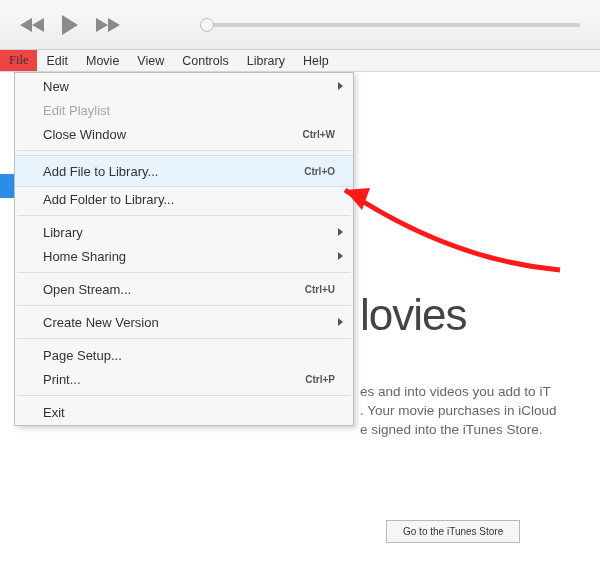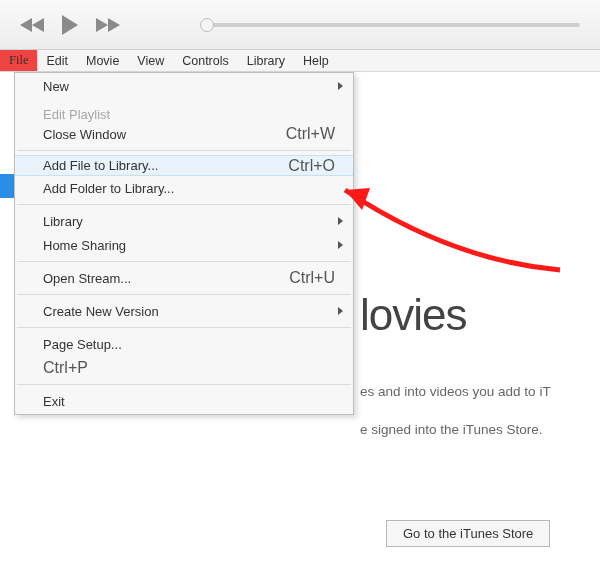--- a/index.html
+++ b/index.html
@@ -65,25 +65,25 @@
     display: flex;
     align-items: center;
     height: 24px;
     padding: 0 18px 0 28px;
     position: relative;
   }
   .dd-row.hover {
     background: #e9f3fb;
     border-top: 1px solid #c8e0f2;
     border-bottom: 1px solid #c8e0f2;
-    height: 21px;
-  }
-  .dd-row.disabled { color: #a7a7a7; align-items: flex-end; }
+    height: 32px;
+  }
+  .dd-row.disabled { color: #a7a7a7; }
   .dd-label { flex: 1; }
-  .dd-short { color: #555; font-size: 16px; }
+  .dd-short { color: #555; font-size: 10px; font-weight: bold; }
   .dd-row.disabled .dd-short { color: #bcbcbc; }
   .dd-sep {
     height: 1px; background: #dcdcdc; margin: 4px 2px;
   }
   .dd-arrow {
     position: absolute; right: 10px; top: 50%; transform: translateY(-50%);
     width: 0; height: 0; border-top: 4px solid transparent;
     border-bottom: 4px solid transparent; border-left: 5px solid #555;
   }
 
@@ -116,21 +116,21 @@
   .content-body {
     font-size: 13.5px;
     line-height: 19px;
     color: #666;
   }
   .store-btn {
     position: absolute;
     left: 386px;
     top: 520px;
     padding: 5px 16px;
-    font-size: 13px;
+    font-size: 10px;
     background: #f6f6f6;
     border: 1px solid #b8b8b8;
     color: #333;
   }
 
   
   .red-arrow {
     position: absolute;
     left: 300px;
     top: 160px;
@@ -215,33 +215,34 @@
     <div class="dd-sep"></div>
     <div class="dd-row">
       <span class="dd-label">Create New Version</span>
       <span class="dd-arrow"></span>
     </div>
     <div class="dd-sep"></div>
     <div class="dd-row">
       <span class="dd-label">Page Setup...</span>
     </div>
     <div class="dd-row">
+      <span class="dd-label">Print...</span>
       <span class="dd-short">Ctrl+P</span>
     </div>
     <div class="dd-sep"></div>
     <div class="dd-row">
       <span class="dd-label">Exit</span>
     </div>
   </div>
 
 <div class="content">
   <div class="content-title">lovies</div>
   <div class="content-body">
     <span>es and into videos you add to iT</span><br>
-    <br>
+    <span>. Your movie purchases in iCloud</span><br>
     <span>e signed into the iTunes Store.</span>
   </div>
 </div>
 <button class="store-btn">Go to the iTunes Store</button>
 
 <svg class="red-arrow" viewBox="0 0 270 120">
   <defs></defs>
   <path d="M 260 110 Q 150 100 45 30" stroke="#ff1a1a" stroke-width="5" fill="none"></path>
   <polygon points="45,30 70,28 62,50" fill="#ff1a1a"></polygon>
 </svg>

